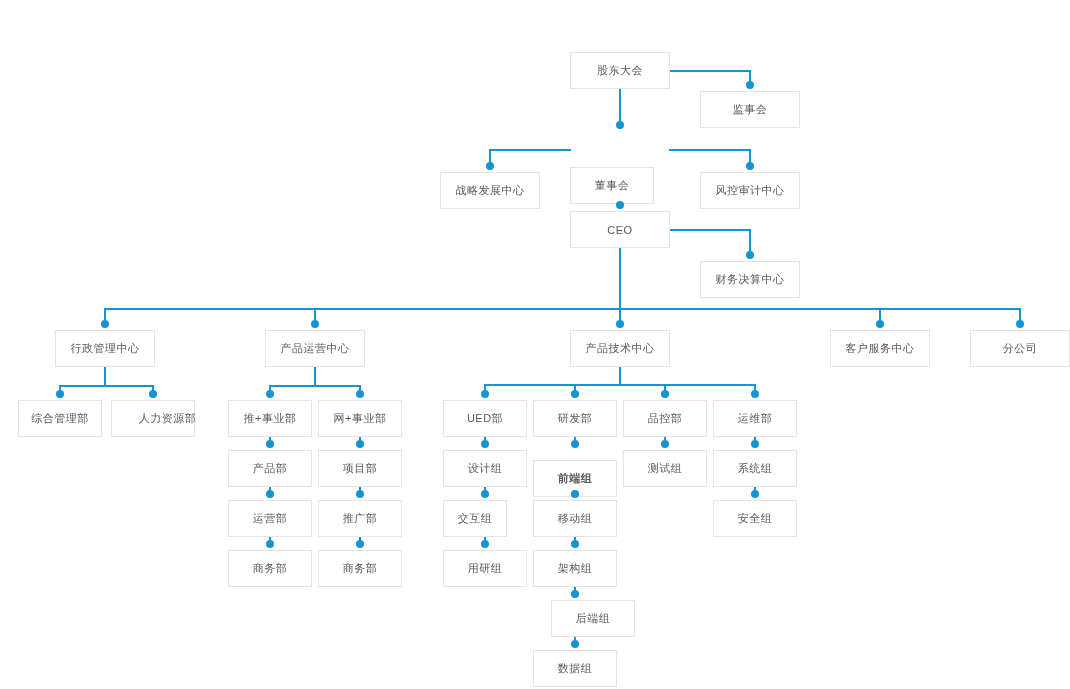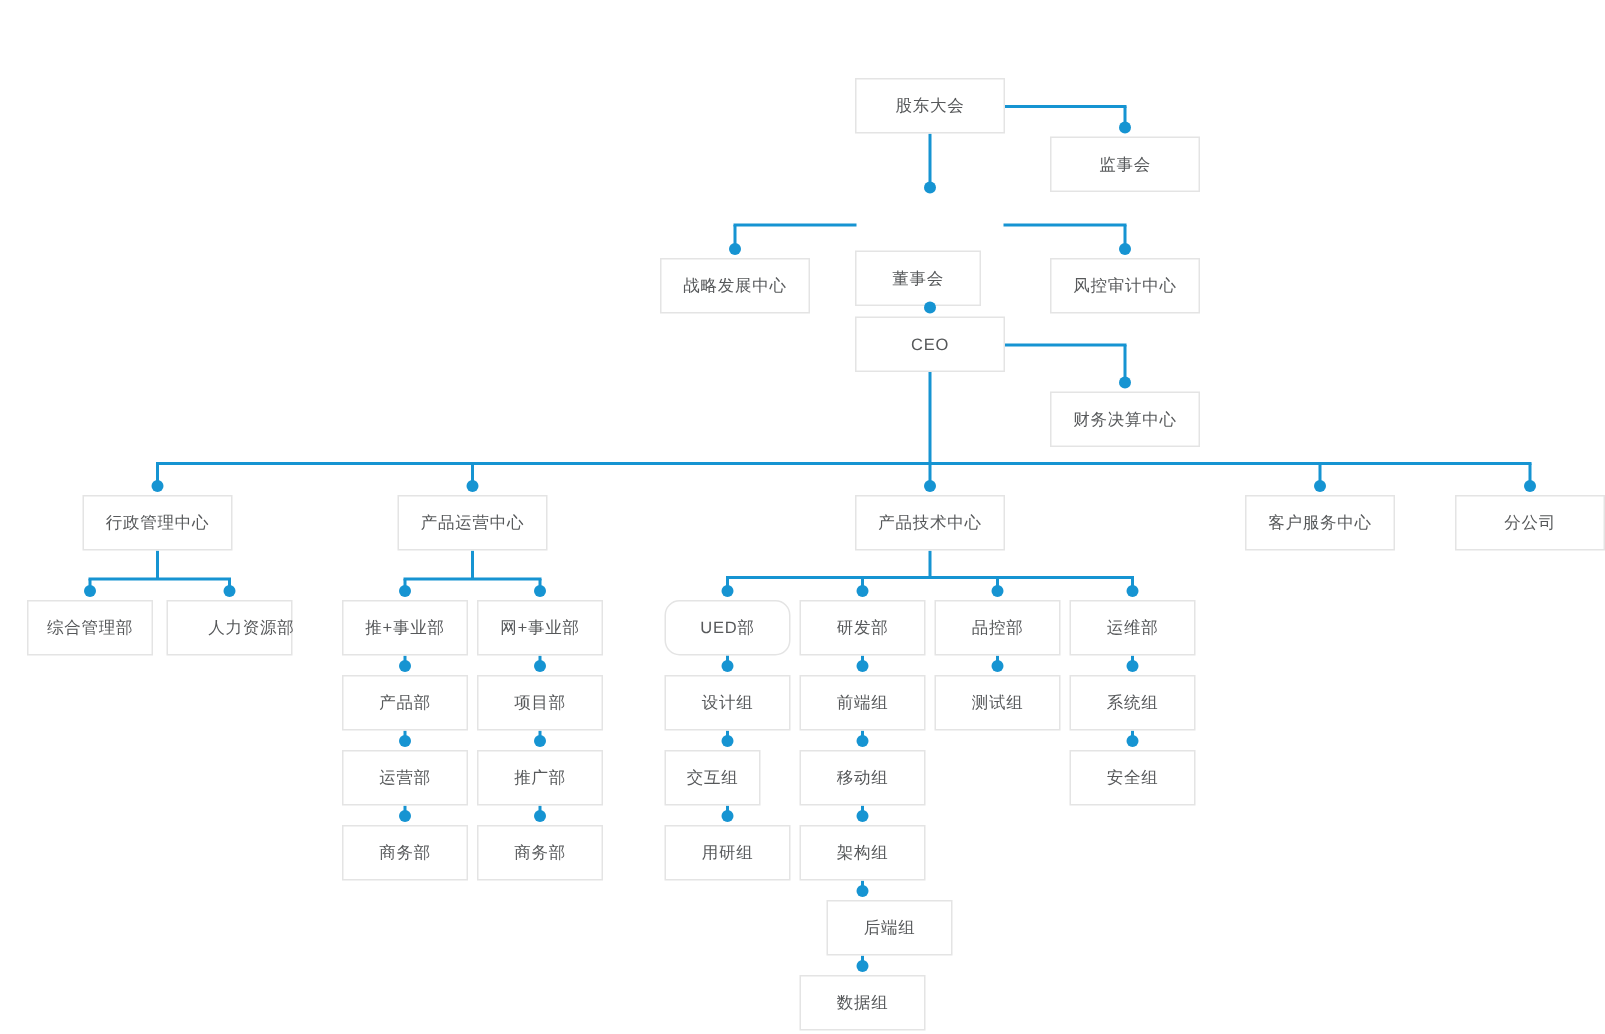--- a/index.html
+++ b/index.html
@@ -135,28 +135,28 @@
     <div class="node" style="left: 700px; top: 261px; width: 100px; height: 37px;">财务决算中心</div>
     <div class="node" style="left: 55px; top: 330px; width: 100px; height: 37px;">行政管理中心</div>
     <div class="node" style="left: 265px; top: 330px; width: 100px; height: 37px;">产品运营中心</div>
     <div class="node" style="left: 570px; top: 330px; width: 100px; height: 37px;">产品技术中心</div>
     <div class="node" style="left: 830px; top: 330px; width: 100px; height: 37px;">客户服务中心</div>
     <div class="node" style="left: 970px; top: 330px; width: 100px; height: 37px;">分公司</div>
     <div class="node" style="left: 18px; top: 400px; width: 84px; height: 37px;">综合管理部</div>
     <div class="node" style="left: 111px; top: 400px; width: 84px; height: 37px; padding-left: 29px;">人力资源部</div>
     <div class="node" style="left: 228px; top: 400px; width: 84px; height: 37px;">推+事业部</div>
     <div class="node" style="left: 318px; top: 400px; width: 84px; height: 37px; font-family: Liberation Mono, monospace;">网+事业部</div>
-    <div class="node" style="left: 443px; top: 400px; width: 84px; height: 37px; border-radius: 10px;">UED部</div>
+    <div class="node" style="left: 443px; top: 400px; width: 84px; height: 37px;">UED部</div>
     <div class="node" style="left: 533px; top: 400px; width: 84px; height: 37px;">研发部</div>
     <div class="node" style="left: 623px; top: 400px; width: 84px; height: 37px;">品控部</div>
     <div class="node" style="left: 713px; top: 400px; width: 84px; height: 37px;">运维部</div>
     <div class="node" style="left: 228px; top: 450px; width: 84px; height: 37px;">产品部</div>
     <div class="node" style="left: 318px; top: 450px; width: 84px; height: 37px;">项目部</div>
     <div class="node" style="left: 443px; top: 450px; width: 84px; height: 37px;">设计组</div>
-    <div class="node" style="left: 533px; top: 450px; width: 84px; height: 37px;">前端组</div>
+    <div class="node" style="left: 533px; top: 460px; width: 84px; height: 37px; font-weight: bold;">前端组</div>
     <div class="node" style="left: 623px; top: 450px; width: 84px; height: 37px;">测试组</div>
     <div class="node" style="left: 713px; top: 450px; width: 84px; height: 37px;">系统组</div>
     <div class="node" style="left: 228px; top: 500px; width: 84px; height: 37px;">运营部</div>
     <div class="node" style="left: 318px; top: 500px; width: 84px; height: 37px;">推广部</div>
     <div class="node" style="left: 443px; top: 500px; width: 64px; height: 37px;">交互组</div>
     <div class="node" style="left: 533px; top: 500px; width: 84px; height: 37px;">移动组</div>
     <div class="node" style="left: 713px; top: 500px; width: 84px; height: 37px;">安全组</div>
     <div class="node" style="left: 228px; top: 550px; width: 84px; height: 37px;">商务部</div>
     <div class="node" style="left: 318px; top: 550px; width: 84px; height: 37px;">商务部</div>
     <div class="node" style="left: 443px; top: 550px; width: 84px; height: 37px;">用研组</div>

